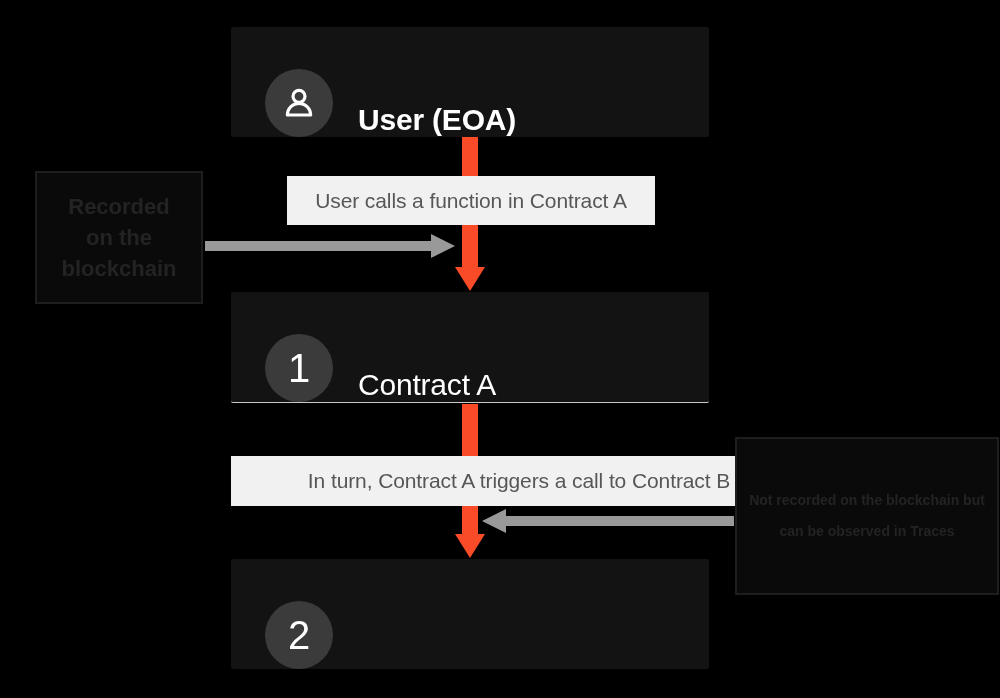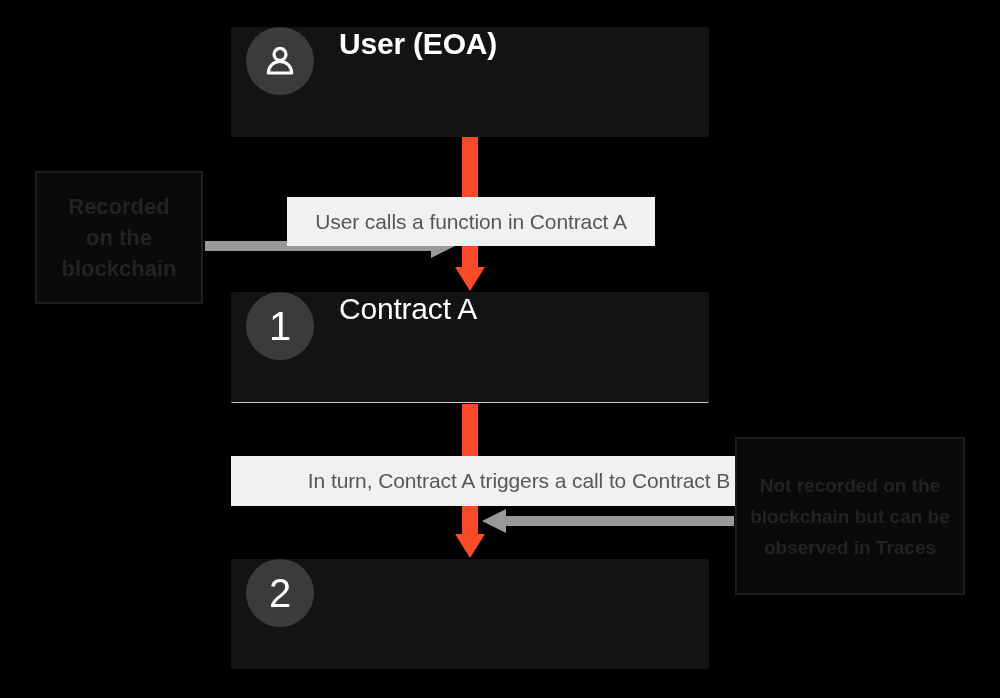--- a/index.html
+++ b/index.html
@@ -23,23 +23,23 @@
 
   
   .node {
     position: absolute;
     left: 231px;
     width: 478px;
     height: 110px;
     background: #131313;
     border-radius: 2px;
     display: flex;
-    align-items: flex-start;
+    align-items: flex-end;
     box-sizing: border-box;
-    padding-left: 15px;
+    padding-left: 34px;
   }
   .node-user     { top: 27px; }
   .node-a        { top: 292px; border-bottom: 1px solid #c9c9c9; height: 111px; }
   .node-b        { top: 559px; }
 
   .node-badge {
     width: 68px;
     height: 68px;
     border-radius: 50%;
     background: #3b3b3b;
@@ -105,21 +105,21 @@
     letter-spacing: -0.1px;
     display: flex;
     align-items: center;
     justify-content: center;
     z-index: 2;
     white-space: nowrap;
     box-sizing: border-box;
   }
   .edge-label-1 {
     left: 287px;
-    top: 197px;
+    top: 176px;
     width: 368px;
     height: 49px;
   }
   .edge-label-2 {
     left: 231px;
     top: 456px;
     width: 576px;
     height: 50px;
   }
 
@@ -142,23 +142,23 @@
     top: 171px;
     width: 168px;
     height: 133px;
     font-size: 22px;
     line-height: 31px;
     padding: 0 20px;
   }
   .note-right {
     left: 735px;
     top: 437px;
-    width: 230px;
+    width: 264px;
     height: 158px;
-    font-size: 19px;
+    font-size: 14px;
     line-height: 31px;
     padding: 16px 12px;
   }
 
   
   .h-arrow {
     position: absolute;
     z-index: 1;
   }
   .h-arrow .h-shaft {

